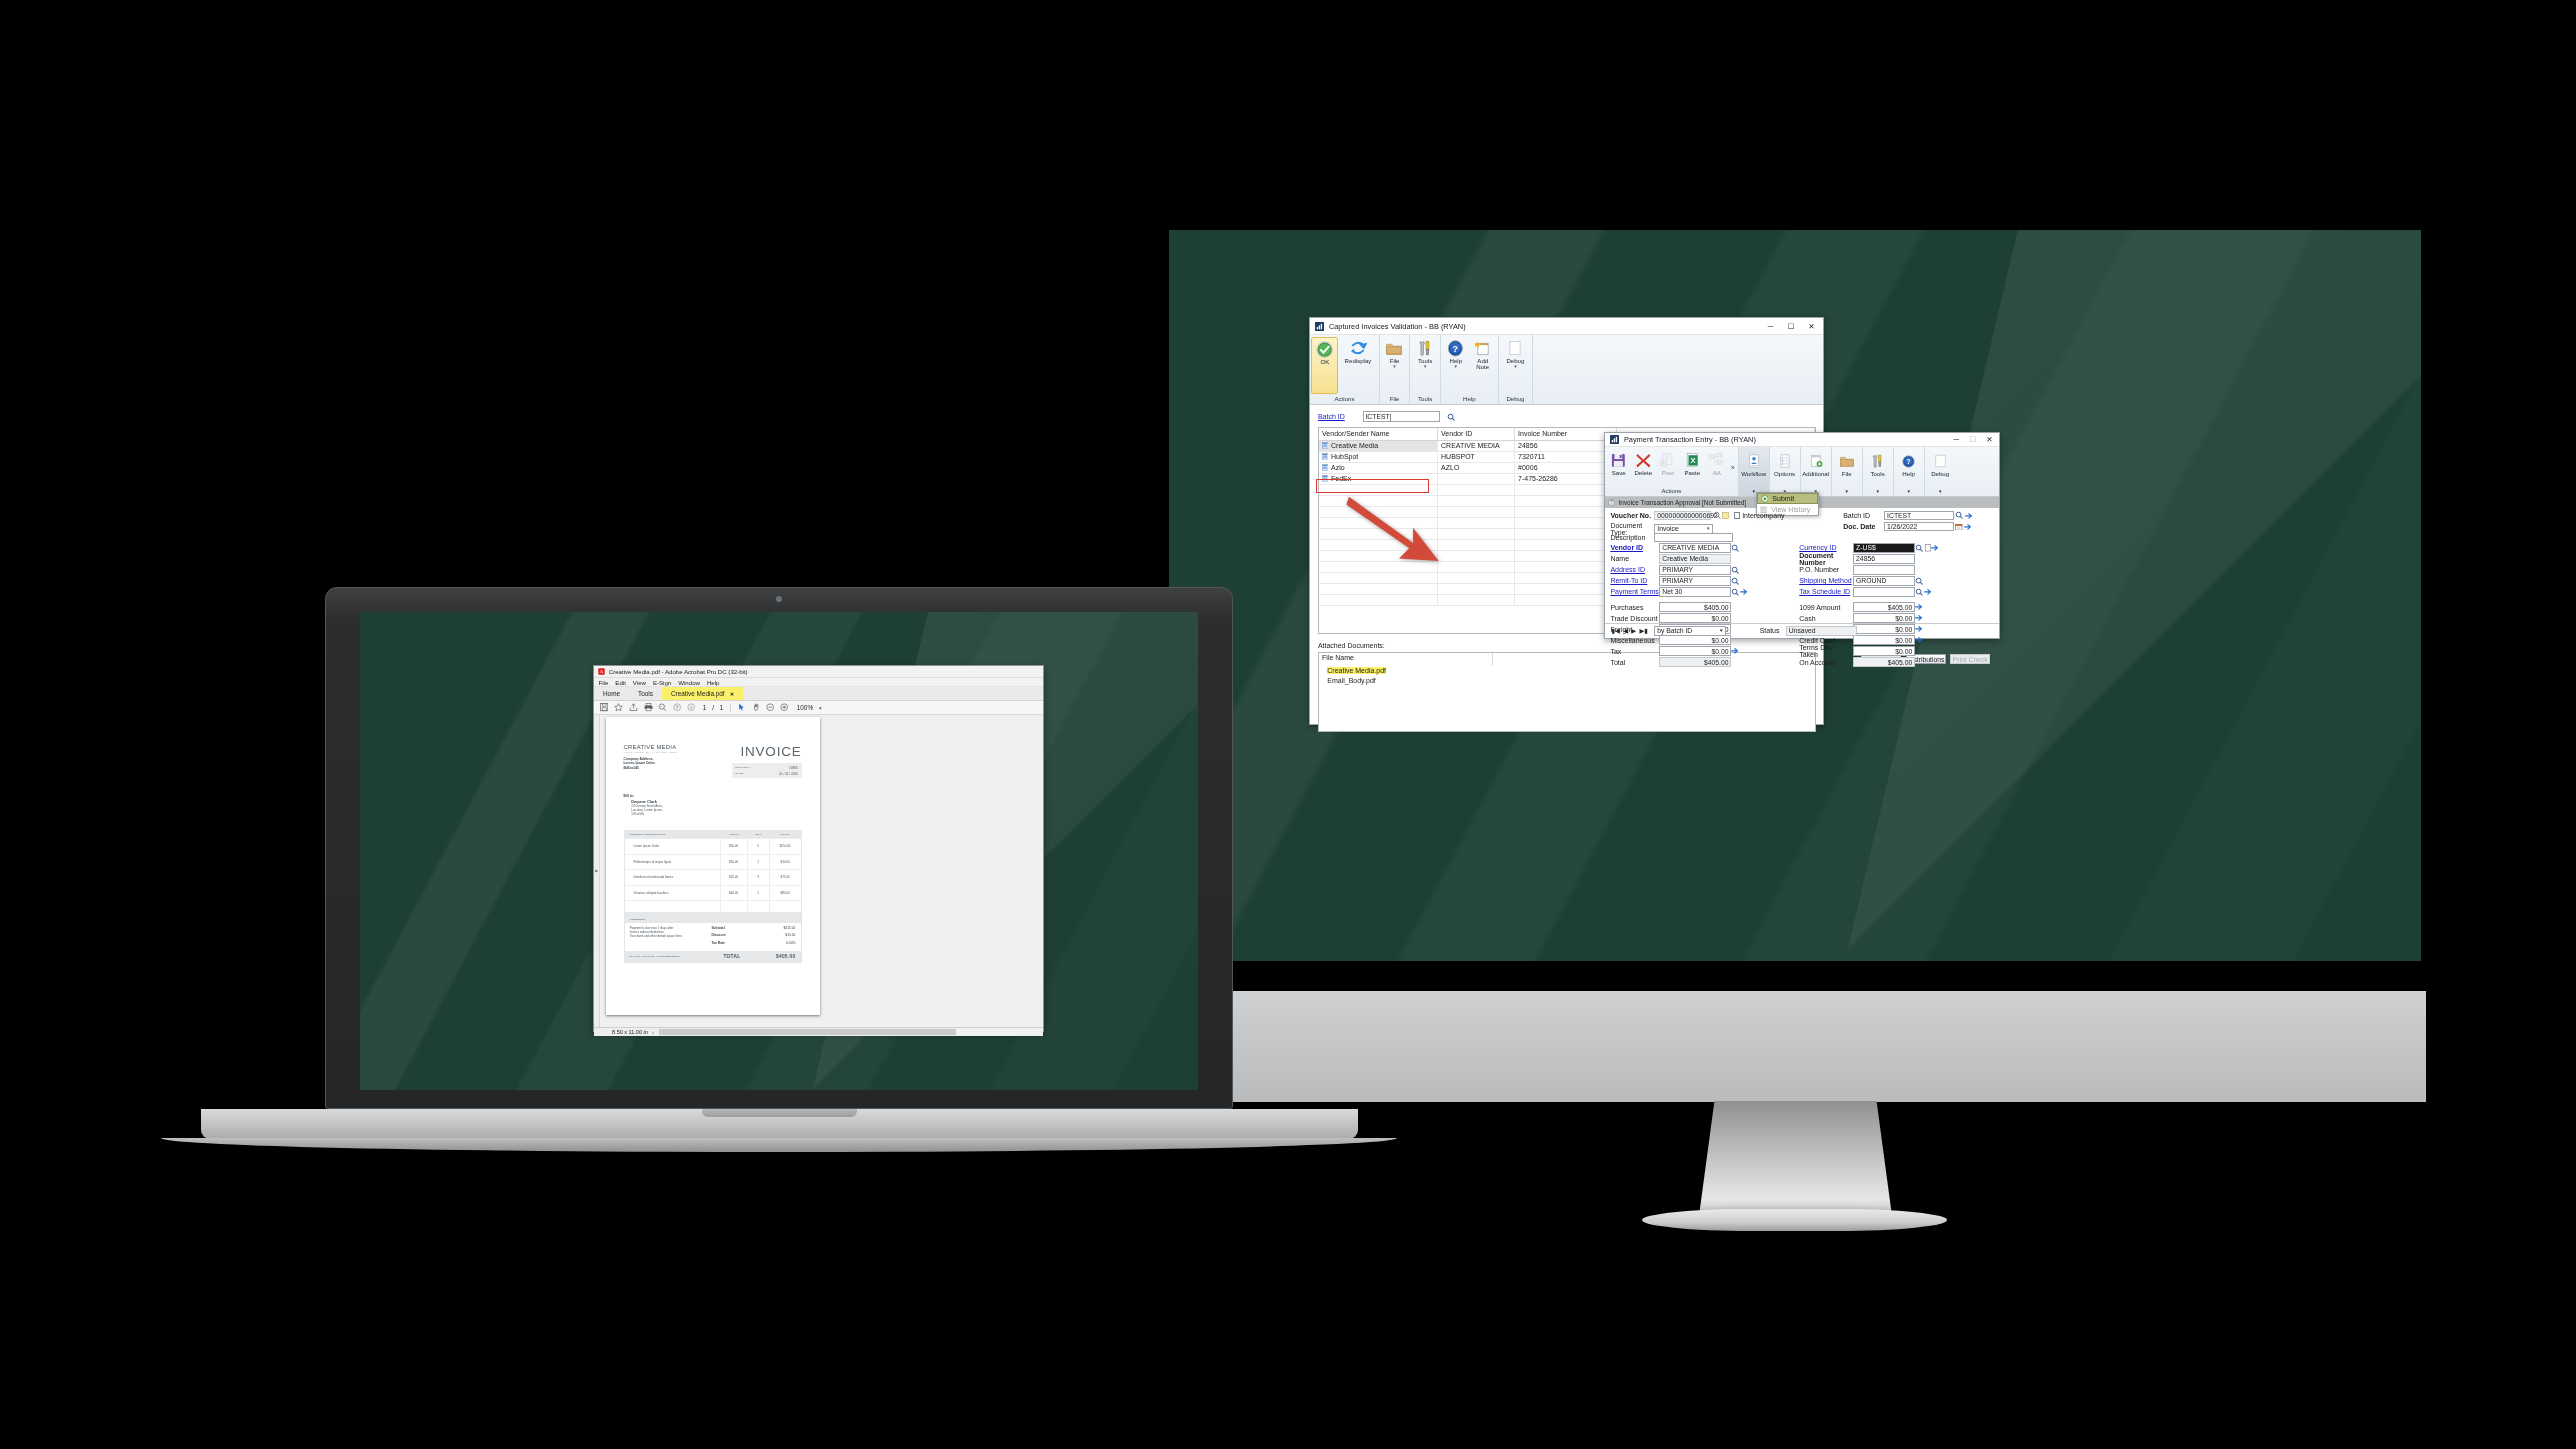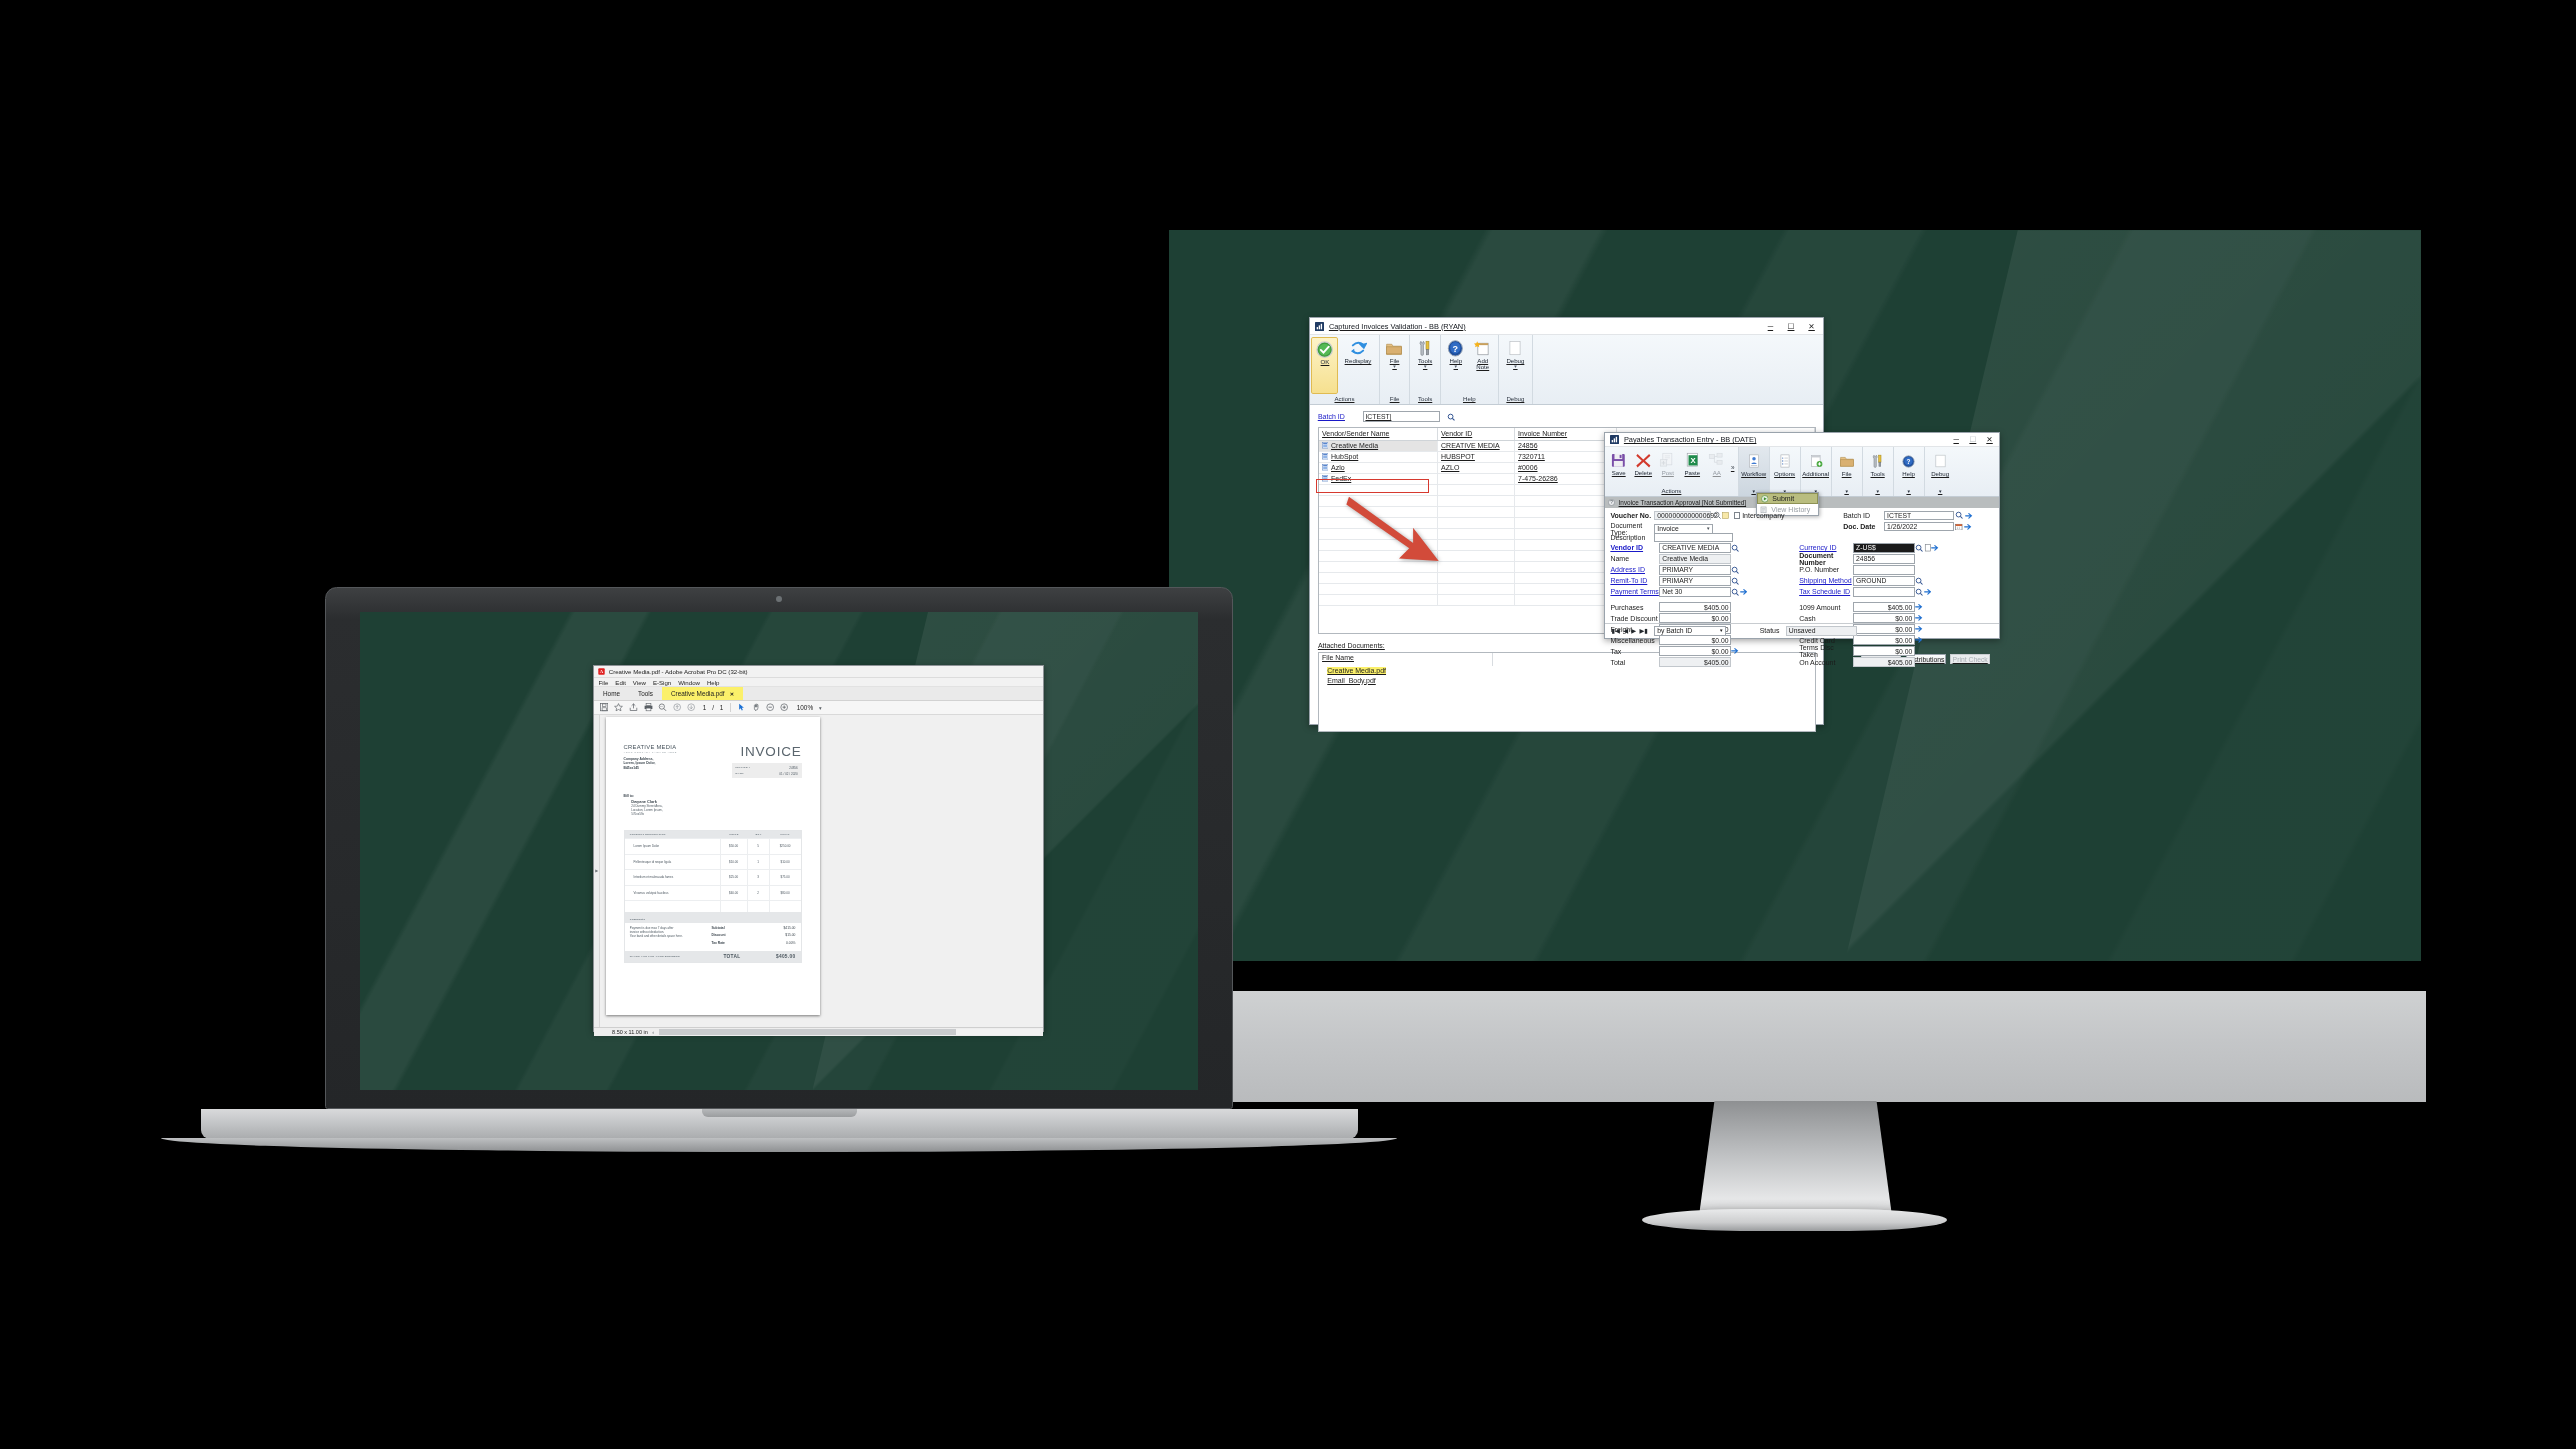--- a/index.html
+++ b/index.html
@@ -85,21 +85,21 @@
       linear-gradient(118deg, transparent 72%, rgba(255,255,255,.02) 72.3%, rgba(255,255,255,.02) 80%, transparent 80.3%);
   }
   .wall-wedge {
     position: absolute; right: 0; top: 0; width: 46%; height: 100%;
     background: linear-gradient(135deg, rgba(255,255,255,.075) 0%, rgba(255,255,255,.055) 55%, rgba(255,255,255,0) 55.5%);
     clip-path: polygon(30% 0, 100% 0, 100% 100%, 0 100%);
   }
 
   
   .gpwin { position: absolute; background: #fff; border: 0.6px solid #9aa3ac;
-           box-shadow: 0 1.9px 6.4px rgba(0,0,0,.35); font-size: 7px; color: #1b1b1b; text-decoration: underline; }
+           box-shadow: 0 1.9px 6.4px rgba(0,0,0,.35); font-size: 7px; color: #1b1b1b; }
   .gp-title { height: 16.7px; display: flex; align-items: center; padding: 0 1.3px 0 5.2px;
               background: #fff; border-bottom: 0.6px solid #e2e5e8; }
   .gp-title-ico { width: 9px; height: 9px; margin-right: 4.5px; flex: none; }
   .gp-title-txt { font-size: 7.4px; color: #12161c; white-space: nowrap; }
   .gp-caps { margin-left: auto; display: flex; }
   .gp-cap { width: 20.6px; height: 15.5px; display: flex; align-items: center; justify-content: center;
             font-size: 7.7px; color: #1b1b1b; }
 
   .gp-ribbon { background: linear-gradient(180deg,#f4f8fb 0%, #e8eef4 100%);
                border-bottom: 0.6px solid #c3ccd4; display: flex; align-items: stretch; }
@@ -471,21 +471,21 @@
       </div>
 
       <div class="gpwin" style="left:435px; top:202px; width:396px; height:207px;">
         <div class="gp-title" style="height:14px;">
           <svg class="gp-title-ico" viewBox="0 0 16 16">
             <rect x="0" y="0" width="16" height="16" rx="1" fill="#1f3a63"></rect>
             <rect x="3" y="9" width="2.4" height="4" fill="#fff"></rect>
             <rect x="6.6" y="6" width="2.4" height="7" fill="#fff"></rect>
             <rect x="10.2" y="3.2" width="2.4" height="9.8" fill="#fff"></rect>
           </svg>
-          <span class="gp-title-txt">Payables Transaction Entry  -  BB (DATE)</span>
+          <span class="gp-title-txt">Payment Transaction Entry  -  BB (RYAN)</span>
           <div class="gp-caps">
             <div class="gp-cap" style="width:16.7px;height:13px;">─</div>
             <div class="gp-cap" style="width:16.7px;height:13px;color:#b6bbc0;">☐</div>
             <div class="gp-cap" style="width:16.7px;height:13px;">✕</div>
           </div>
         </div>
 
         <div class="gp-ribbon" style="height:50px;">
           <div class="rib-group">
             <div class="rib-items" id="pay-actions" style="padding-top:1.3px;">

